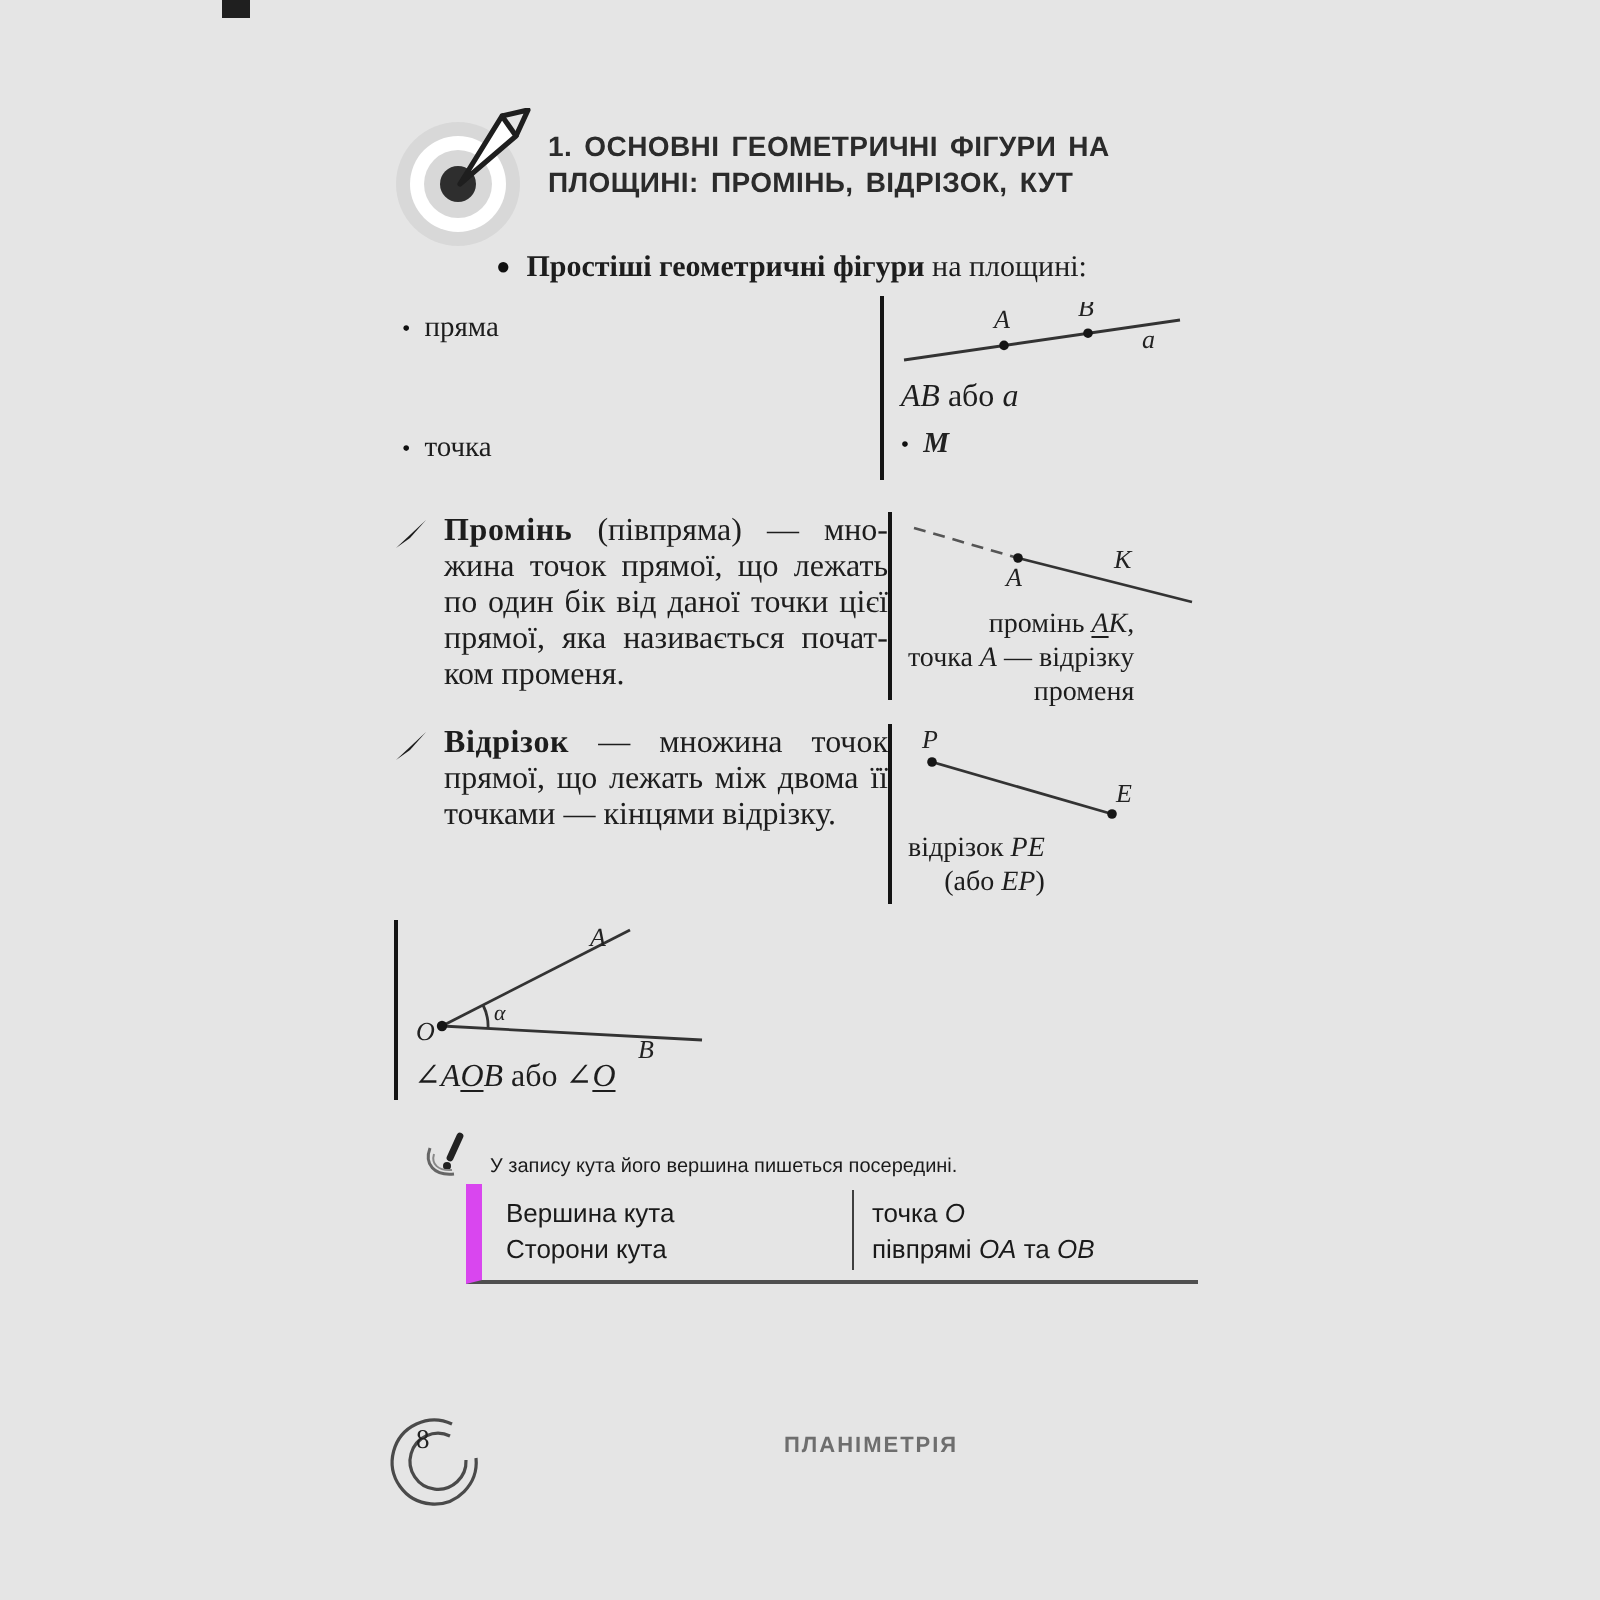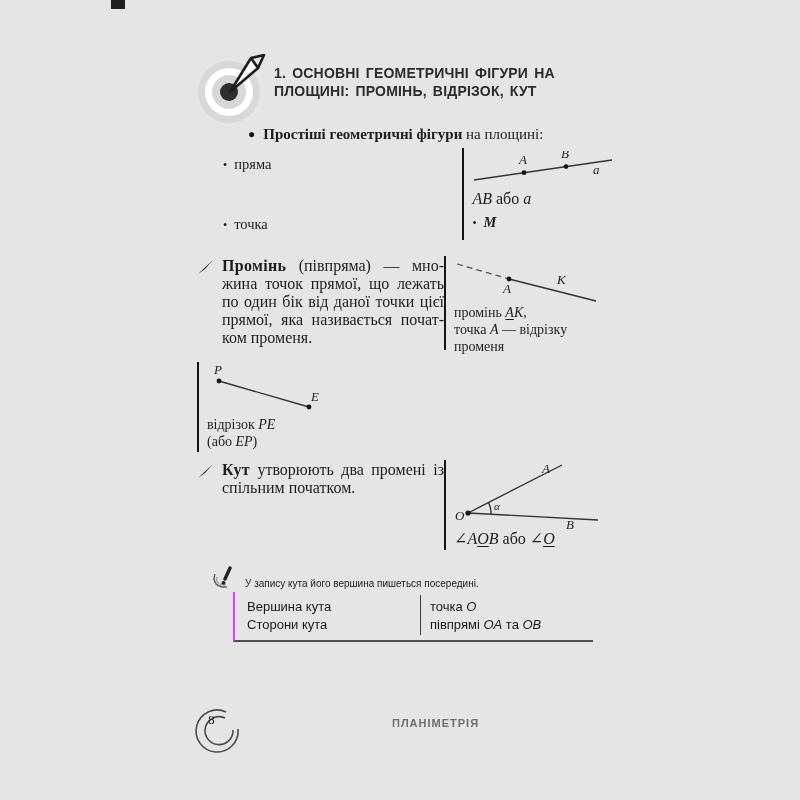--- a/index.html
+++ b/index.html
@@ -28,34 +28,34 @@
   .dot-b{font-size:12px;margin-right:7px;color:#111;}
   .marker{position:absolute;left:1px;top:4px;}
   .def{margin:0 0 0 25px;padding-top:1px;width:222px;font-size:16px;line-height:18px;
        text-align:justify;color:#1d1d1d;}
   .def b{letter-spacing:.3px;}
   .diag{position:absolute;left:8px;top:3px;}
   .st{stroke:#333;stroke-width:1.4;fill:none;}
   .dash{stroke:#555;stroke-width:1.3;stroke-dasharray:6 4;fill:none;}
   .dg-dot{fill:#161616;}
   .lab{font:italic 13px "Liberation Serif","DejaVu Serif",serif;fill:#222;}
-  .cap{position:absolute;left:8px;font-size:14px;line-height:17px;color:#1d1d1d;}
+  .cap{position:absolute;left:8px;font-size:14px;line-height:17px;color:#1d1d1d;text-align:right;}
   .cap-lg{font-size:16px;}
   .cl{white-space:nowrap;}
   .u{text-decoration:underline;text-underline-offset:2px;}
   .pointM{position:absolute;left:8px;font-size:14.5px;}
   .mlab{font-weight:bold;}
 
   
   .note{position:absolute;left:197px;width:400px;
         font-family:"Liberation Sans","DejaVu Sans",sans-serif;color:#1a1a1a;}
   .pen{position:absolute;left:14px;top:0;}
   .note-head{position:absolute;left:48px;top:9px;width:348px;font-size:10px;line-height:17px;}
   .note-box{position:absolute;left:36px;top:26px;width:358px;height:48px;
-            border-left:2px solid #d946ef;border-bottom:2px solid #4f4f4f;}
+            border-left:8px solid #d946ef;border-bottom:2px solid #4f4f4f;}
   .trow{position:absolute;left:12px;font-size:13px;white-space:nowrap;}
   .tl{display:inline-block;width:183px;}
   .tdiv{position:absolute;left:185px;top:3px;height:40px;border-left:1.5px solid #3f3f3f;}
   .note-box2{position:absolute;left:36px;top:30px;width:358px;height:14px;
              border-left:2px solid #4f4f4f;border-bottom:2px solid #4f4f4f;}
 
   
   .pagenum-emblem{position:absolute;left:190px;top:702px;}
   .footer-label{position:absolute;left:392px;top:717px;width:200px;
                 font-family:"Liberation Sans","DejaVu Sans",sans-serif;
@@ -82,21 +82,21 @@
     <h1 class="title">
       <span>1. ОСНОВНІ ГЕОМЕТРИЧНІ ФІГУРИ НА</span>
       <span>ПЛОЩИНІ: ПРОМІНЬ, ВІДРІЗОК, КУТ</span>
     </h1>
   </header>
 
   <div class="intro">
     <span class="ib">●</span><b>Простіші геометричні фігури</b><span> на площині:</span>
   </div>
 
-  <section class="row" style="top:148px;height:92px;margin-left:22px;">
+  <section class="row" style="top:148px;height:92px;">
     <div class="col-l">
       <div class="li" style="top:8px;">
         <span class="dot-b">•</span><span>пряма</span>
       </div>
       <div class="li" style="top:68px;">
         <span class="dot-b">•</span><span>точка</span>
       </div>
     </div>
     <div class="vline"></div>
     <div class="col-r">
@@ -135,43 +135,43 @@
       </svg>
       <div class="cap" style="top:48px;">
         <div class="cl"><span>промінь </span><i class="u">A</i><i>K</i><span>,</span></div>
         <div class="cl"><span>точка </span><i>A</i><span> — відрізку</span></div>
         <div class="cl"><span>променя</span></div>
       </div>
     </div>
   </section>
 
   <section class="row" style="top:362px;height:90px;">
+    <div class="col-l">
+      <svg class="marker" width="16" height="15" viewBox="0 0 16 15">
+        <polygon points="15,0 0,14 7,9" fill="#1c1c1c"></polygon>
+      </svg>
+      <p class="def"><b>Відрізок</b><span> — множина точок прямої, що лежать між двома її точками — кінцями відрізку.</span></p>
+    </div>
     <div class="vline"></div>
     <div class="col-r">
       <svg class="diag" width="130" height="50" viewBox="0 0 130 50">
         <line class="st" x1="12" y1="16" x2="102" y2="42"></line>
         <circle class="dg-dot" cx="12" cy="16" r="2.4"></circle>
         <circle class="dg-dot" cx="102" cy="42" r="2.4"></circle>
         <text class="lab" x="7" y="9">P</text>
         <text class="lab" x="104" y="36">E</text>
       </svg>
       <div class="cap" style="top:54px;">
         <div class="cl"><span>відрізок </span><i>PE</i></div>
         <div class="cl"><span>(або </span><i>EP</i><span>)</span></div>
       </div>
     </div>
   </section>
 
   <section class="row" style="top:460px;height:90px;">
-    <div class="col-l">
-      <svg class="marker" width="16" height="15" viewBox="0 0 16 15">
-        <polygon points="15,0 0,14 7,9" fill="#1c1c1c"></polygon>
-      </svg>
-      <p class="def"><b>Кут</b><span> утворюють два промені із спільним початком.</span></p>
-    </div>
     <div class="vline"></div>
     <div class="col-r">
       <svg class="diag" width="148" height="66" viewBox="0 0 148 66">
         <line class="st" x1="14" y1="50" x2="108" y2="2"></line>
         <line class="st" x1="14" y1="50" x2="144" y2="57"></line>
         <path class="st" d="M37 51.2 A23 23 0 0 0 34.5 39.5"></path>
         <circle class="dg-dot" cx="14" cy="50" r="2.6"></circle>
         <text class="lab" x="1" y="57">O</text>
         <text class="lab" x="88" y="10">A</text>
         <text class="lab" x="112" y="66">B</text>

